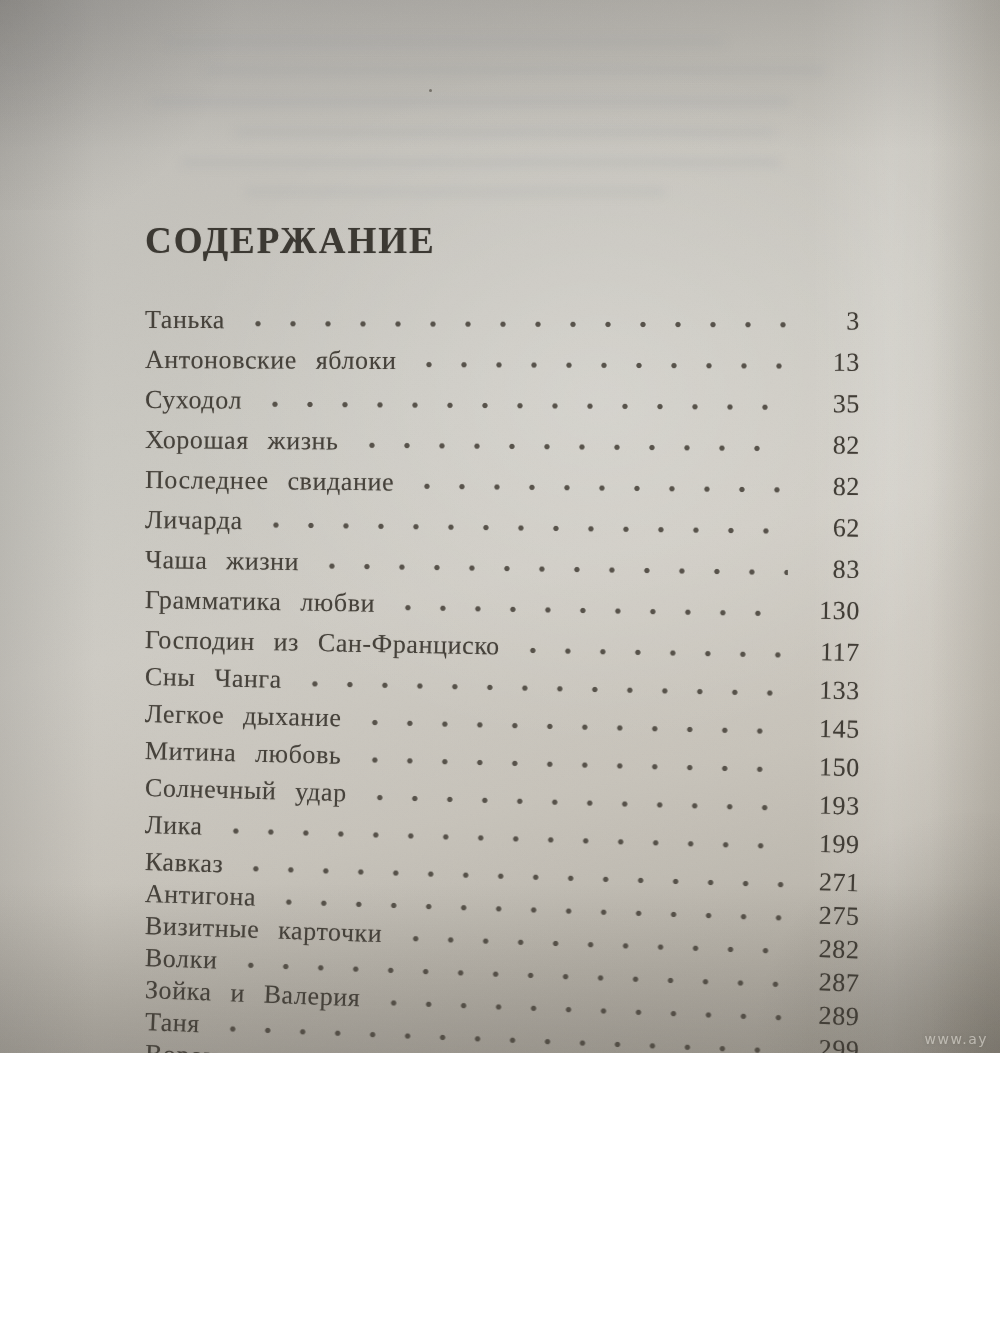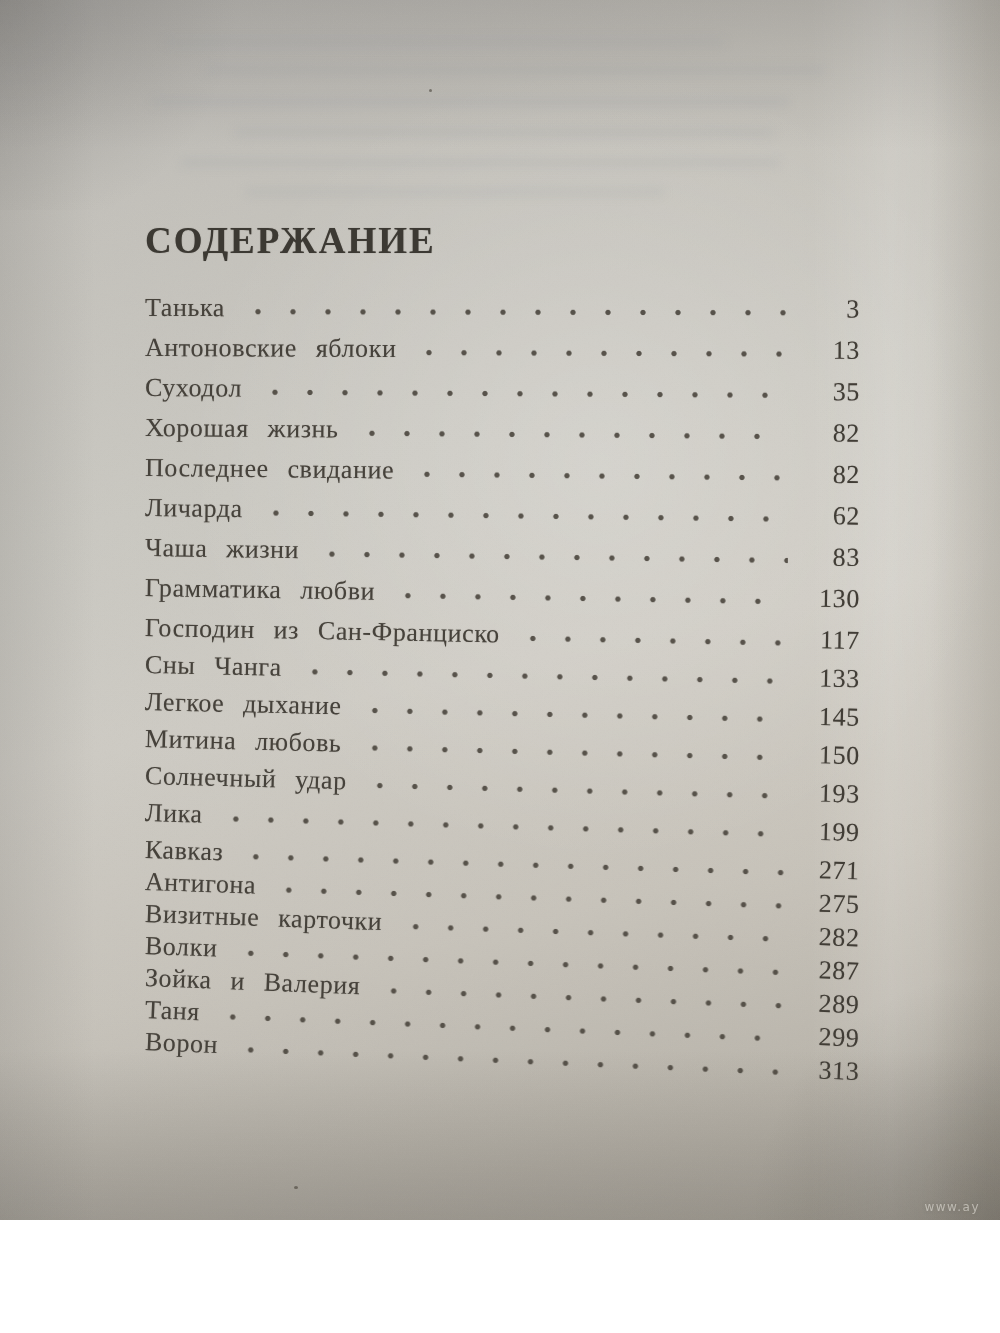--- a/index.html
+++ b/index.html
@@ -3,21 +3,21 @@
 <meta charset="utf-8">
 <style>
   html, body { margin: 0; padding: 0; }
   body {
     width: 1000px; height: 1333px;
     overflow: hidden;
     font-family: "Liberation Serif", "DejaVu Serif", serif;
   }
   .photo {
     position: relative;
-    width: 1000px; height: 1220px;
+    width: 1000px; height: 1053px;
     overflow: hidden;
     background: #c7c4bd;
     text-decoration: underline;
   }
   
   .paper-base {
     position: absolute; inset: 0;
     background: linear-gradient(168deg,
       #b8b5b0 0%, #c5c2bb 16%, #cccac3 38%,
       #d0cdc6 54%, #c8c4bc 72%, #b3afa7 92%, #aaa69e 100%);
@@ -81,21 +81,21 @@
     margin: 0;
     font-size: 37px;
     font-weight: 700;
     letter-spacing: 2px;
     color: #3c3933;
     text-shadow: 0 0 1px rgba(60,55,48,0.45);
     white-space: nowrap;
   }
   .toc {
     position: absolute;
-    left: 145px; top: 294px;
+    left: 145px; top: 306px;
     width: 715px;
   }
   .row {
     display: flex;
     align-items: baseline;
     line-height: 27px;
     font-size: 26px;
     letter-spacing: 0.6px;
     word-spacing: 0.45em;
     margin-bottom: 13px;
@@ -115,23 +115,23 @@
     background-position: 4px 50%;
   }
   .row .n {
     flex: 0 0 auto;
     min-width: 62px;
     text-align: right;
     color: #413d36;
   }
   .watermark {
     position: absolute;
-    right: 20px; bottom: 6px;
+    right: 12px; bottom: 6px;
     font-family: "DejaVu Sans", "Liberation Sans", sans-serif;
-    font-size: 12px;
+    font-size: 14px;
     letter-spacing: 1.5px;
     color: rgba(230,227,220,0.60);
     text-shadow: 0 0 3px rgba(110,105,95,0.55);
     filter: blur(0.4px);
   }
 </style>
 </head>
 <body>
 
 <div class="photo">

